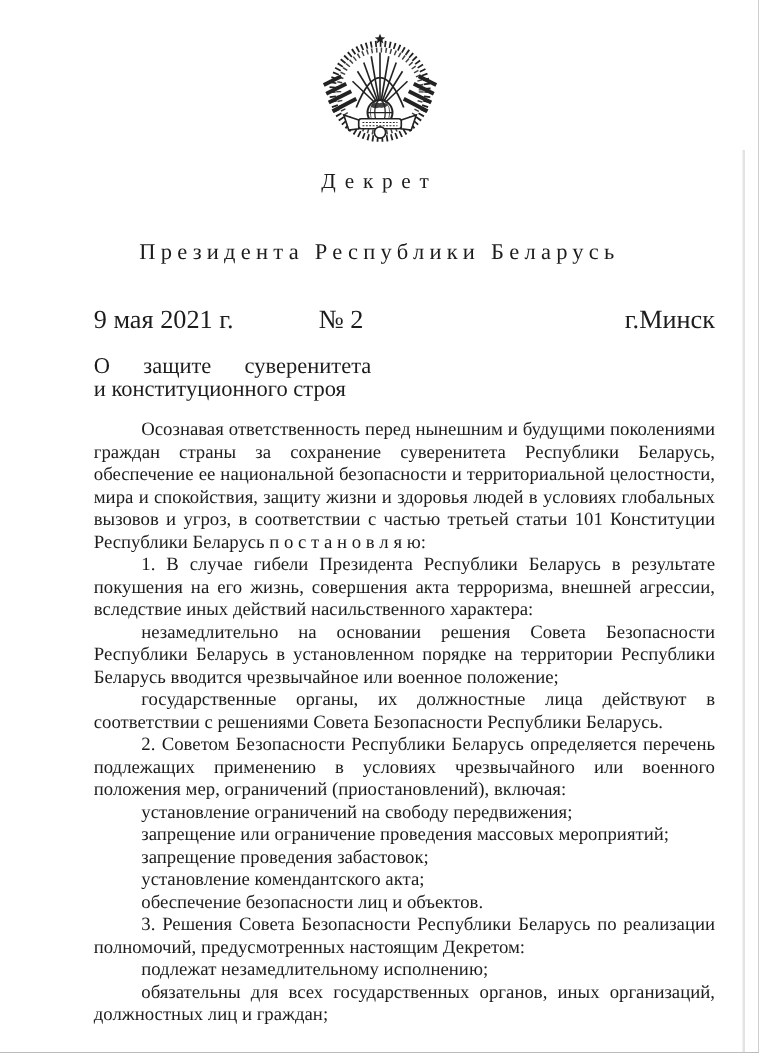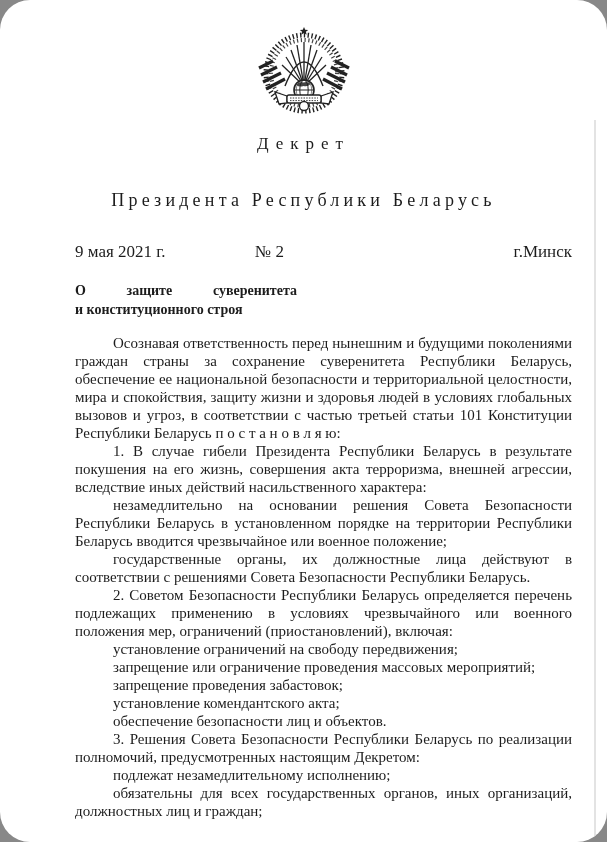--- a/index.html
+++ b/index.html
@@ -10,21 +10,20 @@
     font-family: "Liberation Serif", "DejaVu Serif", serif;
   }
   .page {
     position: relative;
     width: 607px;
     height: 842px;
     margin: 0 auto;
     background: #ffffff;
     color: #1c1c1c;
     overflow: hidden;
-    border-radius: 30px;
   }
   .scan-line {
     position: absolute;
     left: 594px;
     top: 120px;
     bottom: 0;
     width: 2px;
     background: #e3e3e3;
   }
   .emblem-wrap {
@@ -42,31 +41,30 @@
     margin-top: 36px;
     text-align: center;
     font-size: 18px;
     letter-spacing: 4.2px;
     white-space: nowrap;
   }
   .meta-row {
     position: relative;
     margin: 31px 35px 0 75px;
     height: 19px;
-    font-size: 17px;
+    font-size: 21px;
   }
   .meta-date   { position: absolute; left: 0; }
   .meta-number { position: absolute; left: 180px; }
   .meta-city   { position: absolute; right: 0; }
   .subject {
     margin: 21px 0 0 75px;
     width: 222px;
-    font-size: 14px;
+    font-size: 18px;
     line-height: 18.5px;
-    font-weight: bold;
   }
   .subject-l1 {
     text-align: justify;
     text-align-last: justify;
   }
   .doc-body {
     margin: 15px 35px 0 75px;
     font-size: 15px;
     line-height: 18px;
     text-align: justify;

